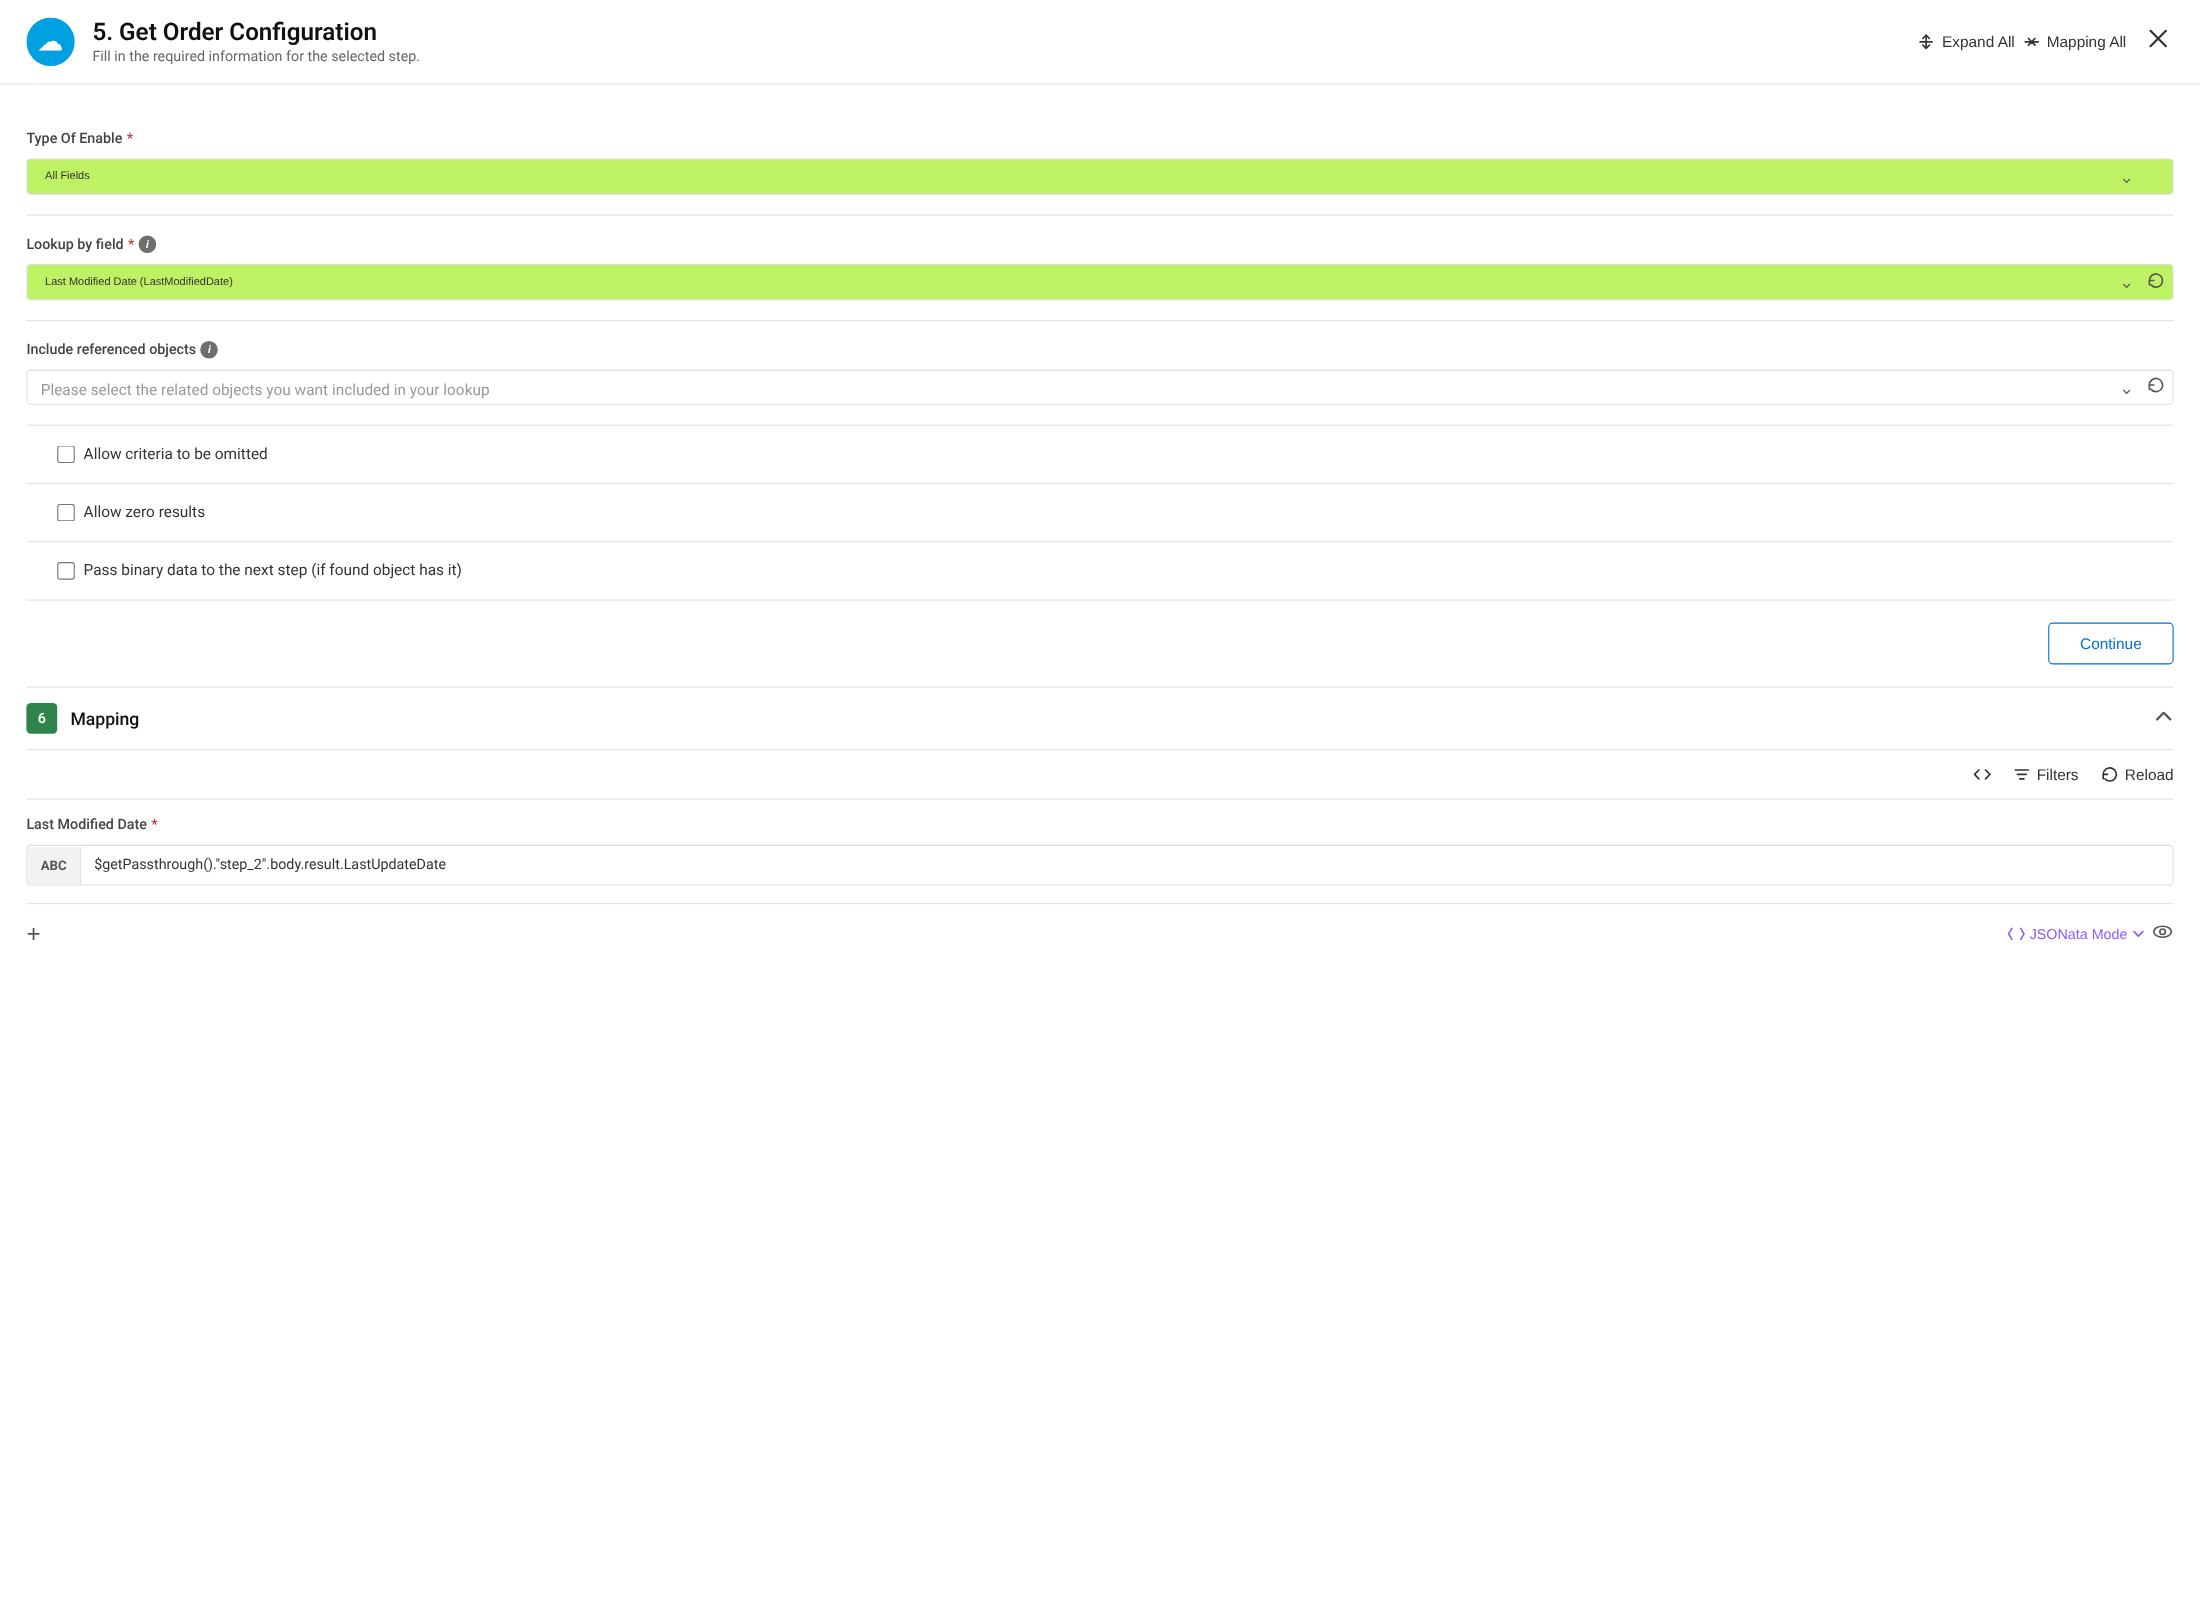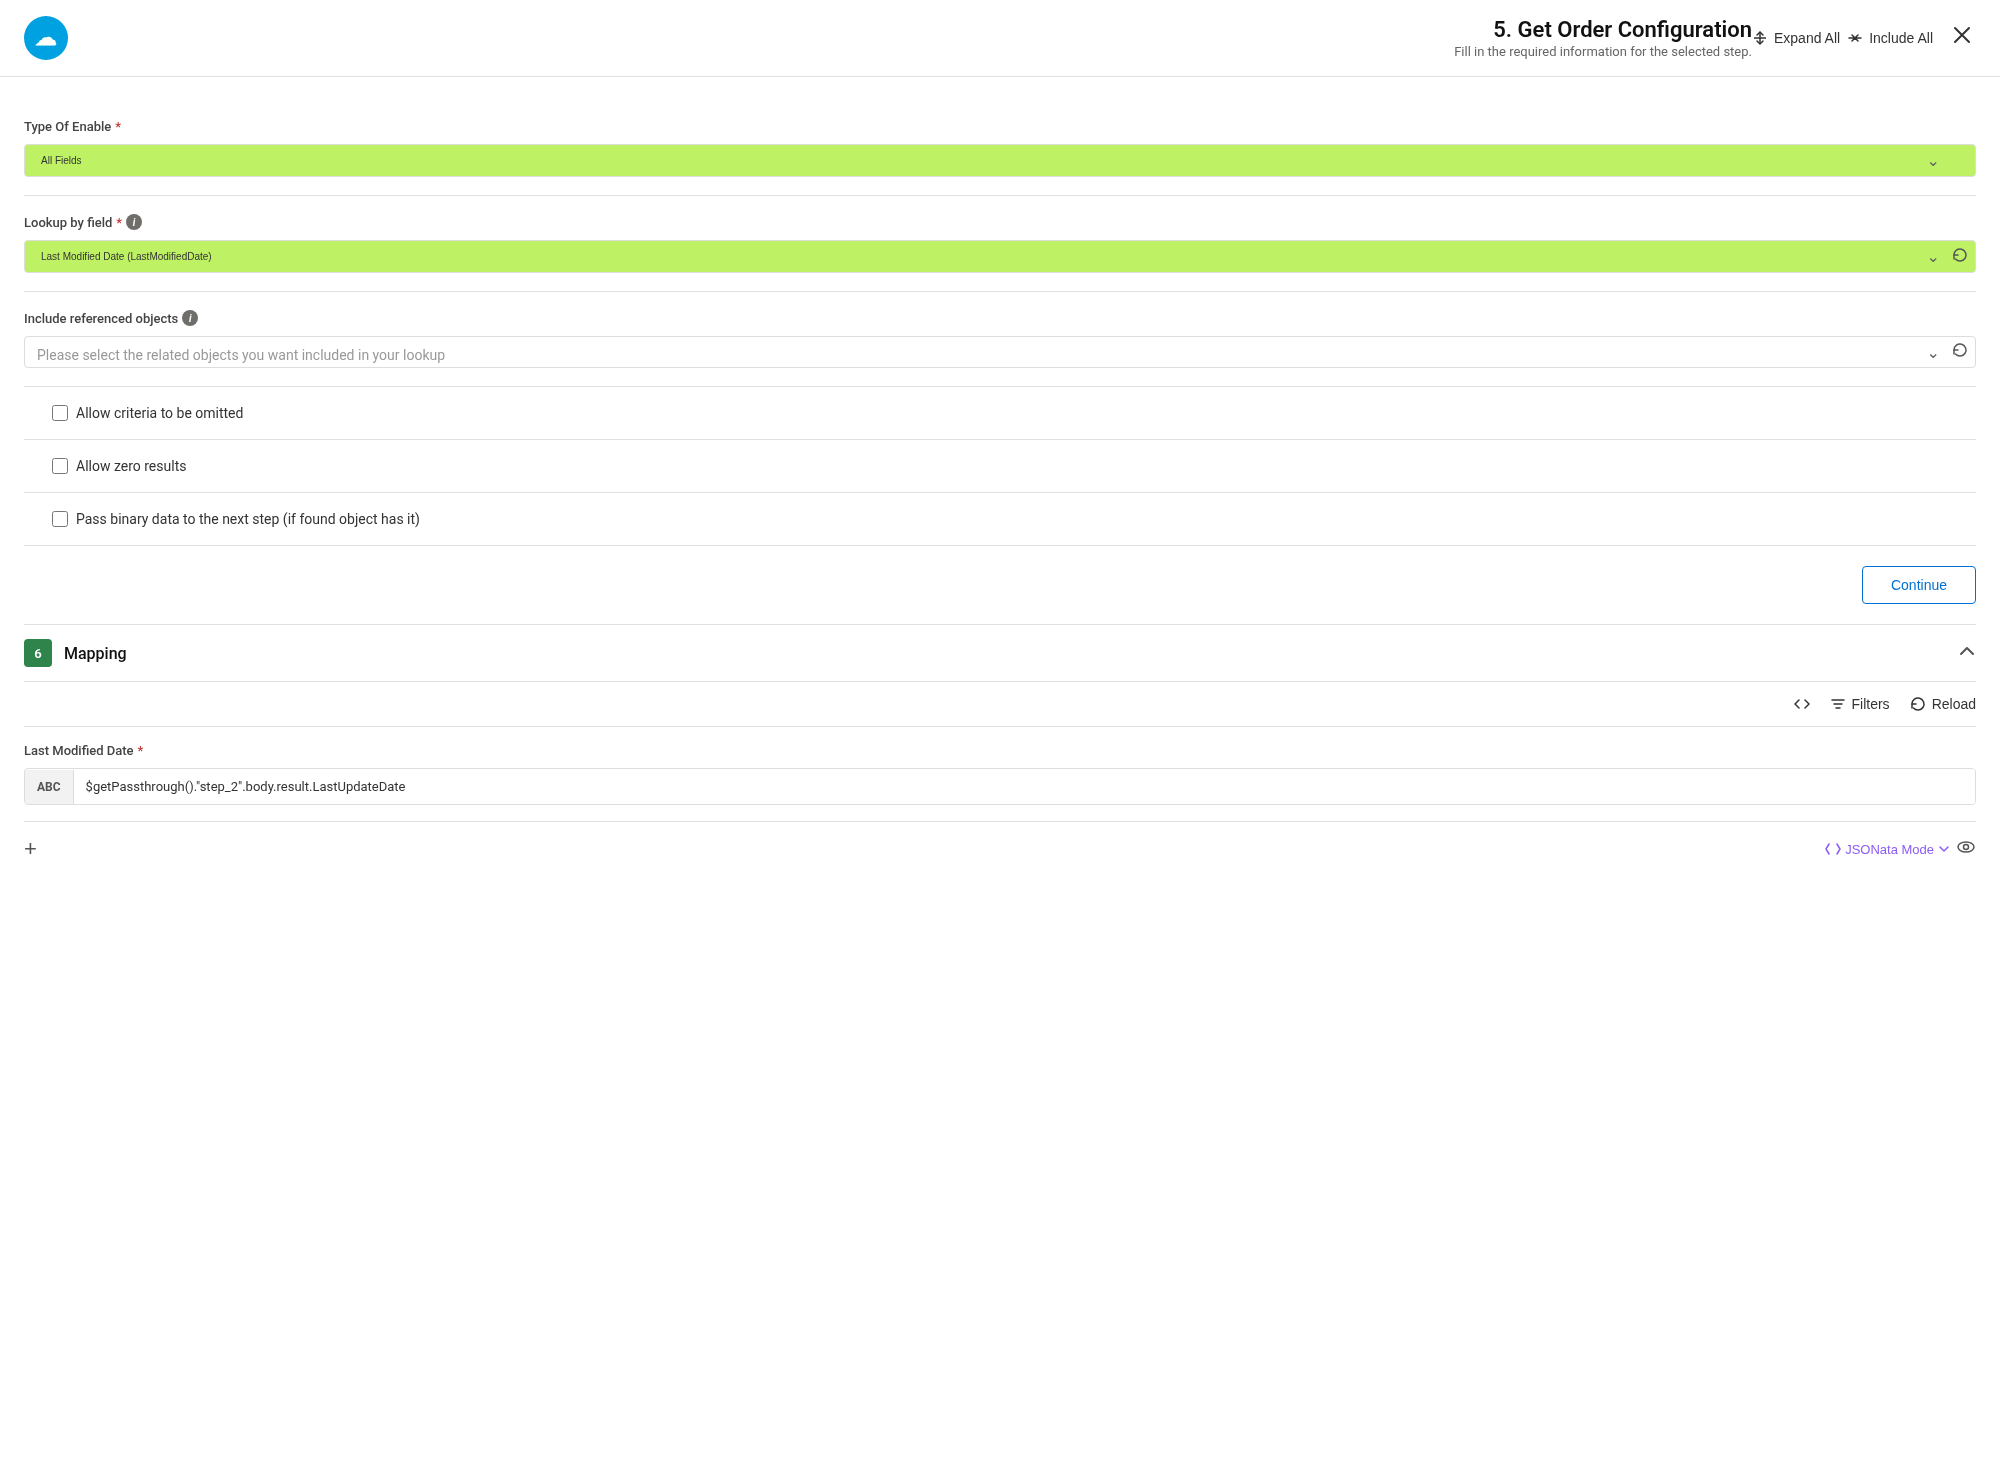--- a/index.html
+++ b/index.html
@@ -24,21 +24,20 @@
 
     .logo {
       width: 44px;
       height: 44px;
       margin-right: 16px;
       flex-shrink: 0;
     }
 
     .header-text {
       flex: 1;
-      text-align: right;
     }
 
     .header-title {
       font-size: 22px;
       font-weight: 600;
       color: #111;
     }
 
     .header-subtitle {
       font-size: 13px;
@@ -370,21 +369,21 @@
           <path d="M8 2v12M2 8h12" stroke="currentColor" stroke-width="1.5"></path>
           <path d="M5 5l3-3 3 3M5 11l3 3 3-3" stroke="currentColor" stroke-width="1.5" stroke-linecap="round"></path>
         </svg>
         <span>Expand All</span>
       </button>
 
       <button class="header-action-btn">
         <svg width="16" height="16" viewBox="0 0 16 16" fill="none">
           <path d="M2 8h12M5 11l3-3 3 3M5 5l3 3 3-3" stroke="currentColor" stroke-width="1.5" stroke-linecap="round"></path>
         </svg>
-        <span>Include All</span>
+        <span>Mapping All</span>
       </button>
 
       <button class="close-btn">
         <svg width="20" height="20" viewBox="0 0 20 20" fill="none">
           <path d="M3 3l14 14M17 3L3 17" stroke="#333" stroke-width="2" stroke-linecap="round"></path>
         </svg>
       </button>
     </div>
   </div>
 

